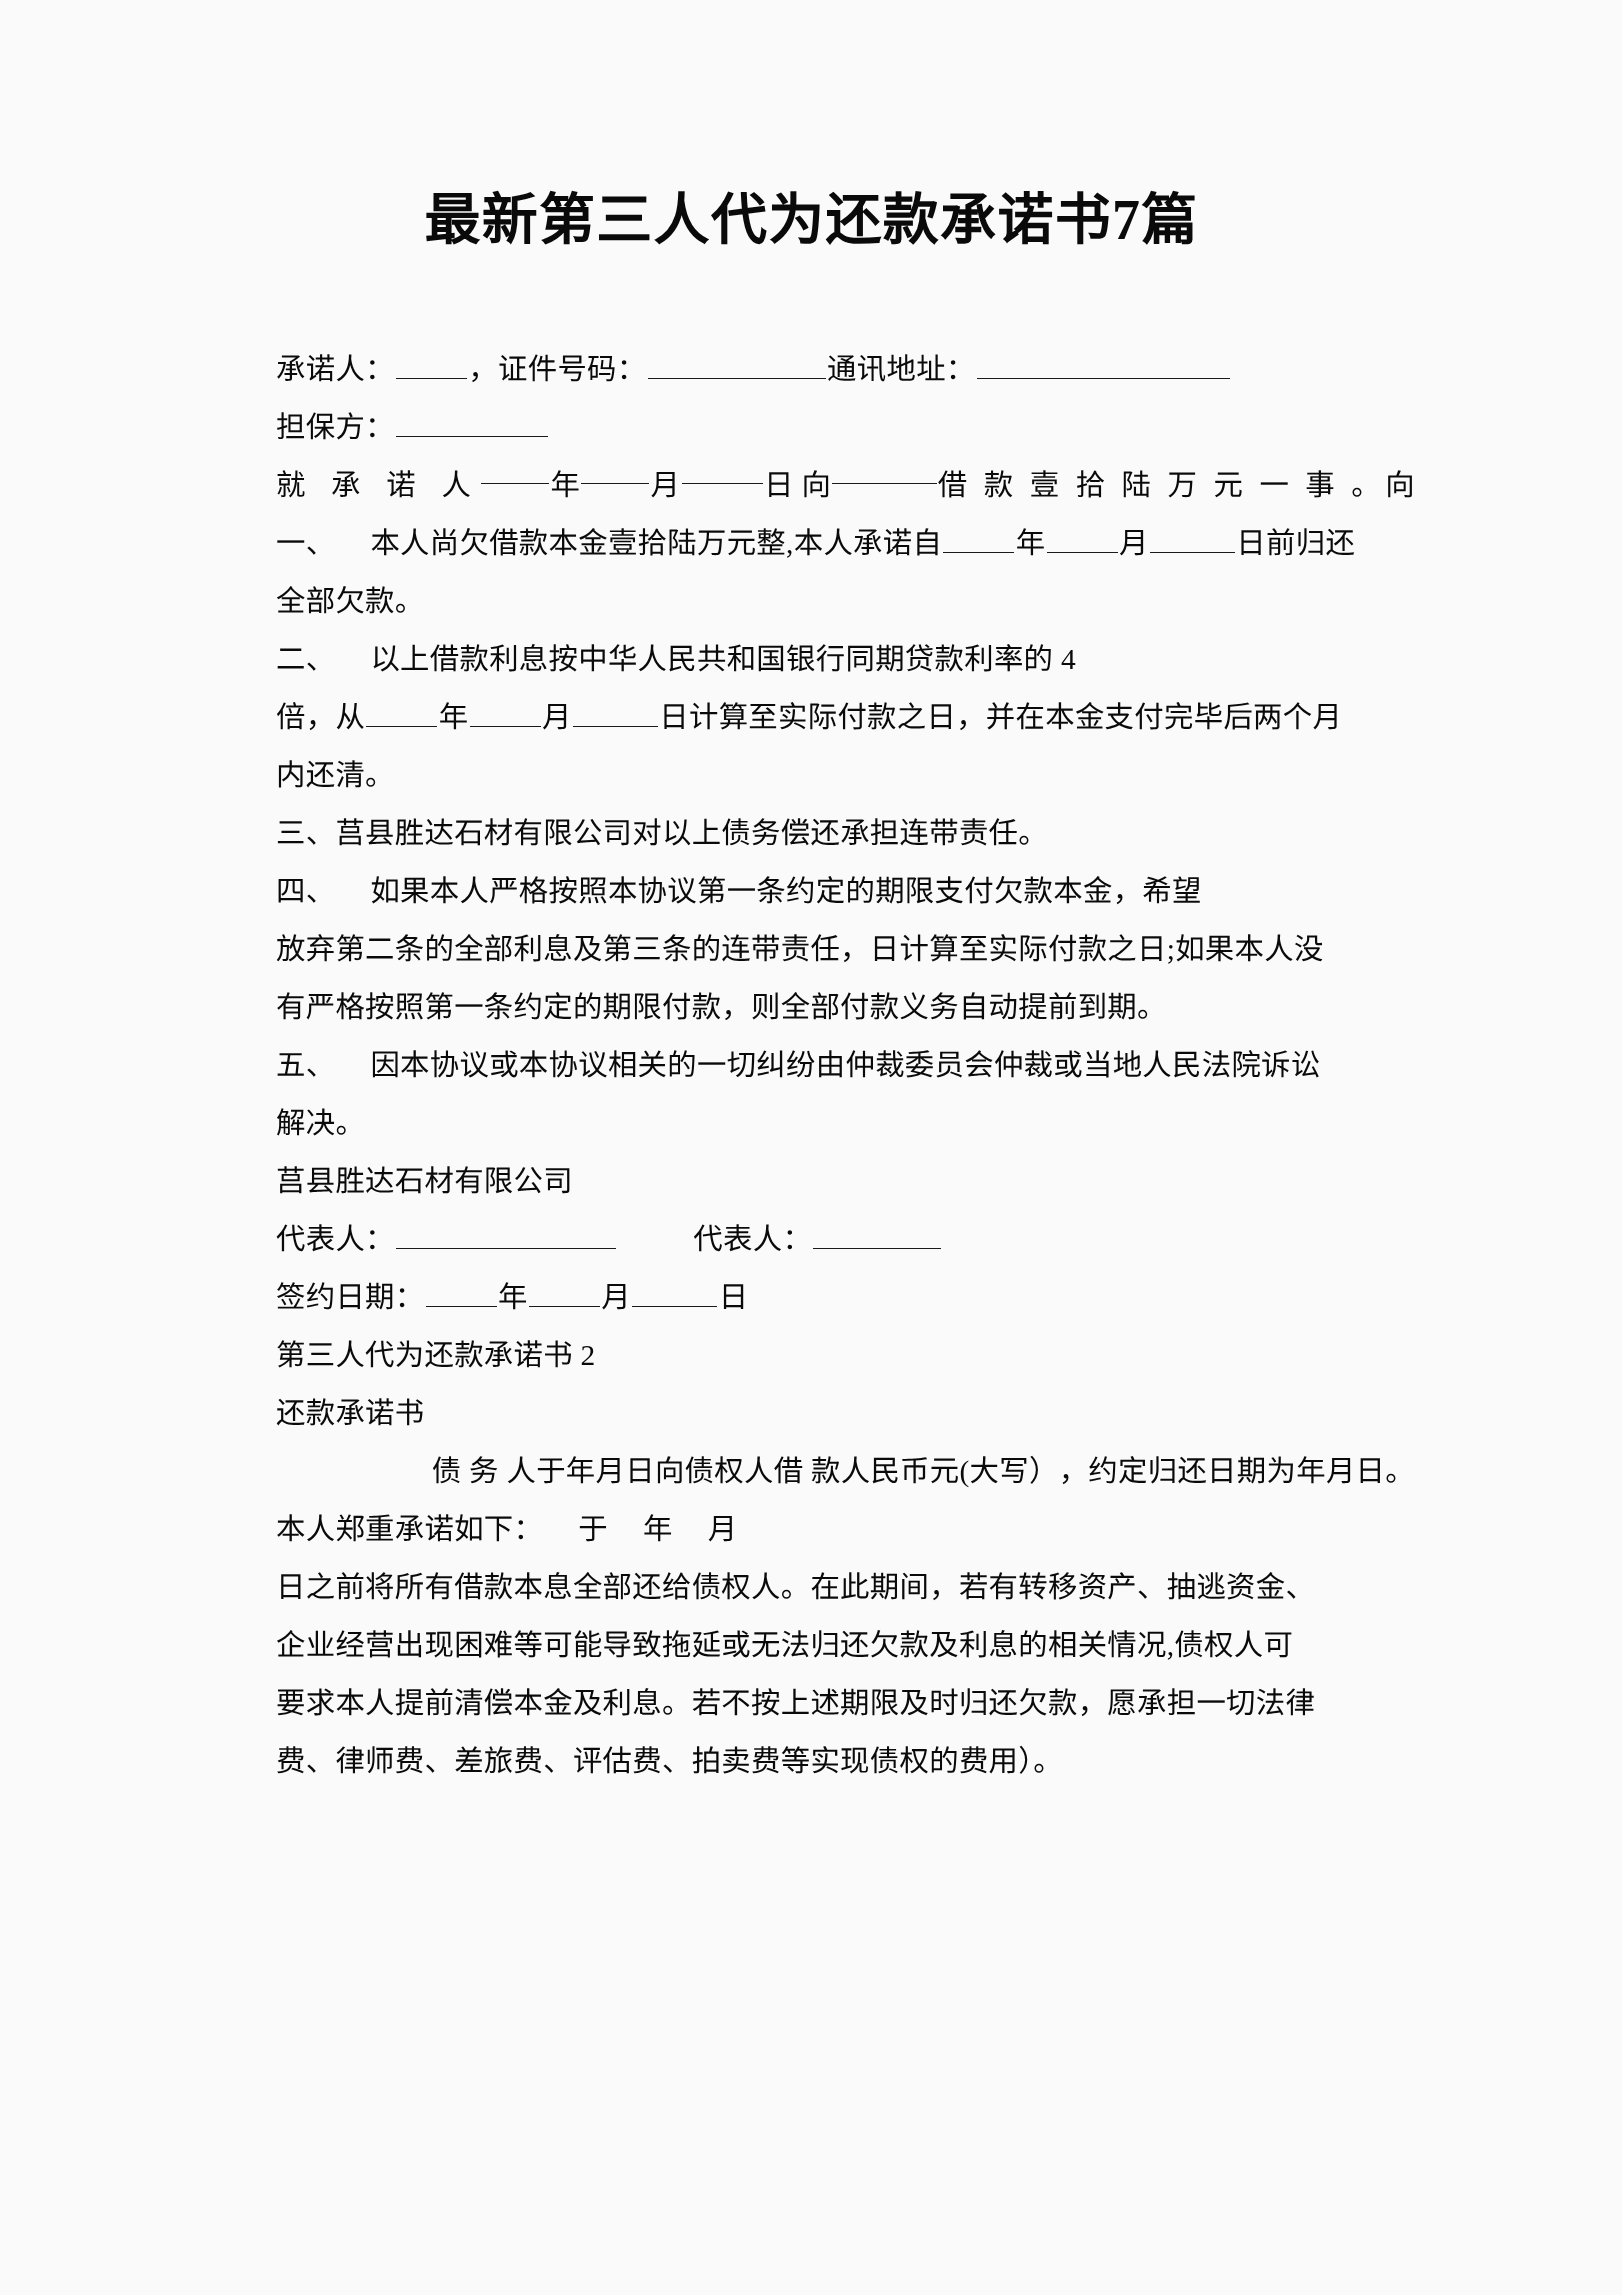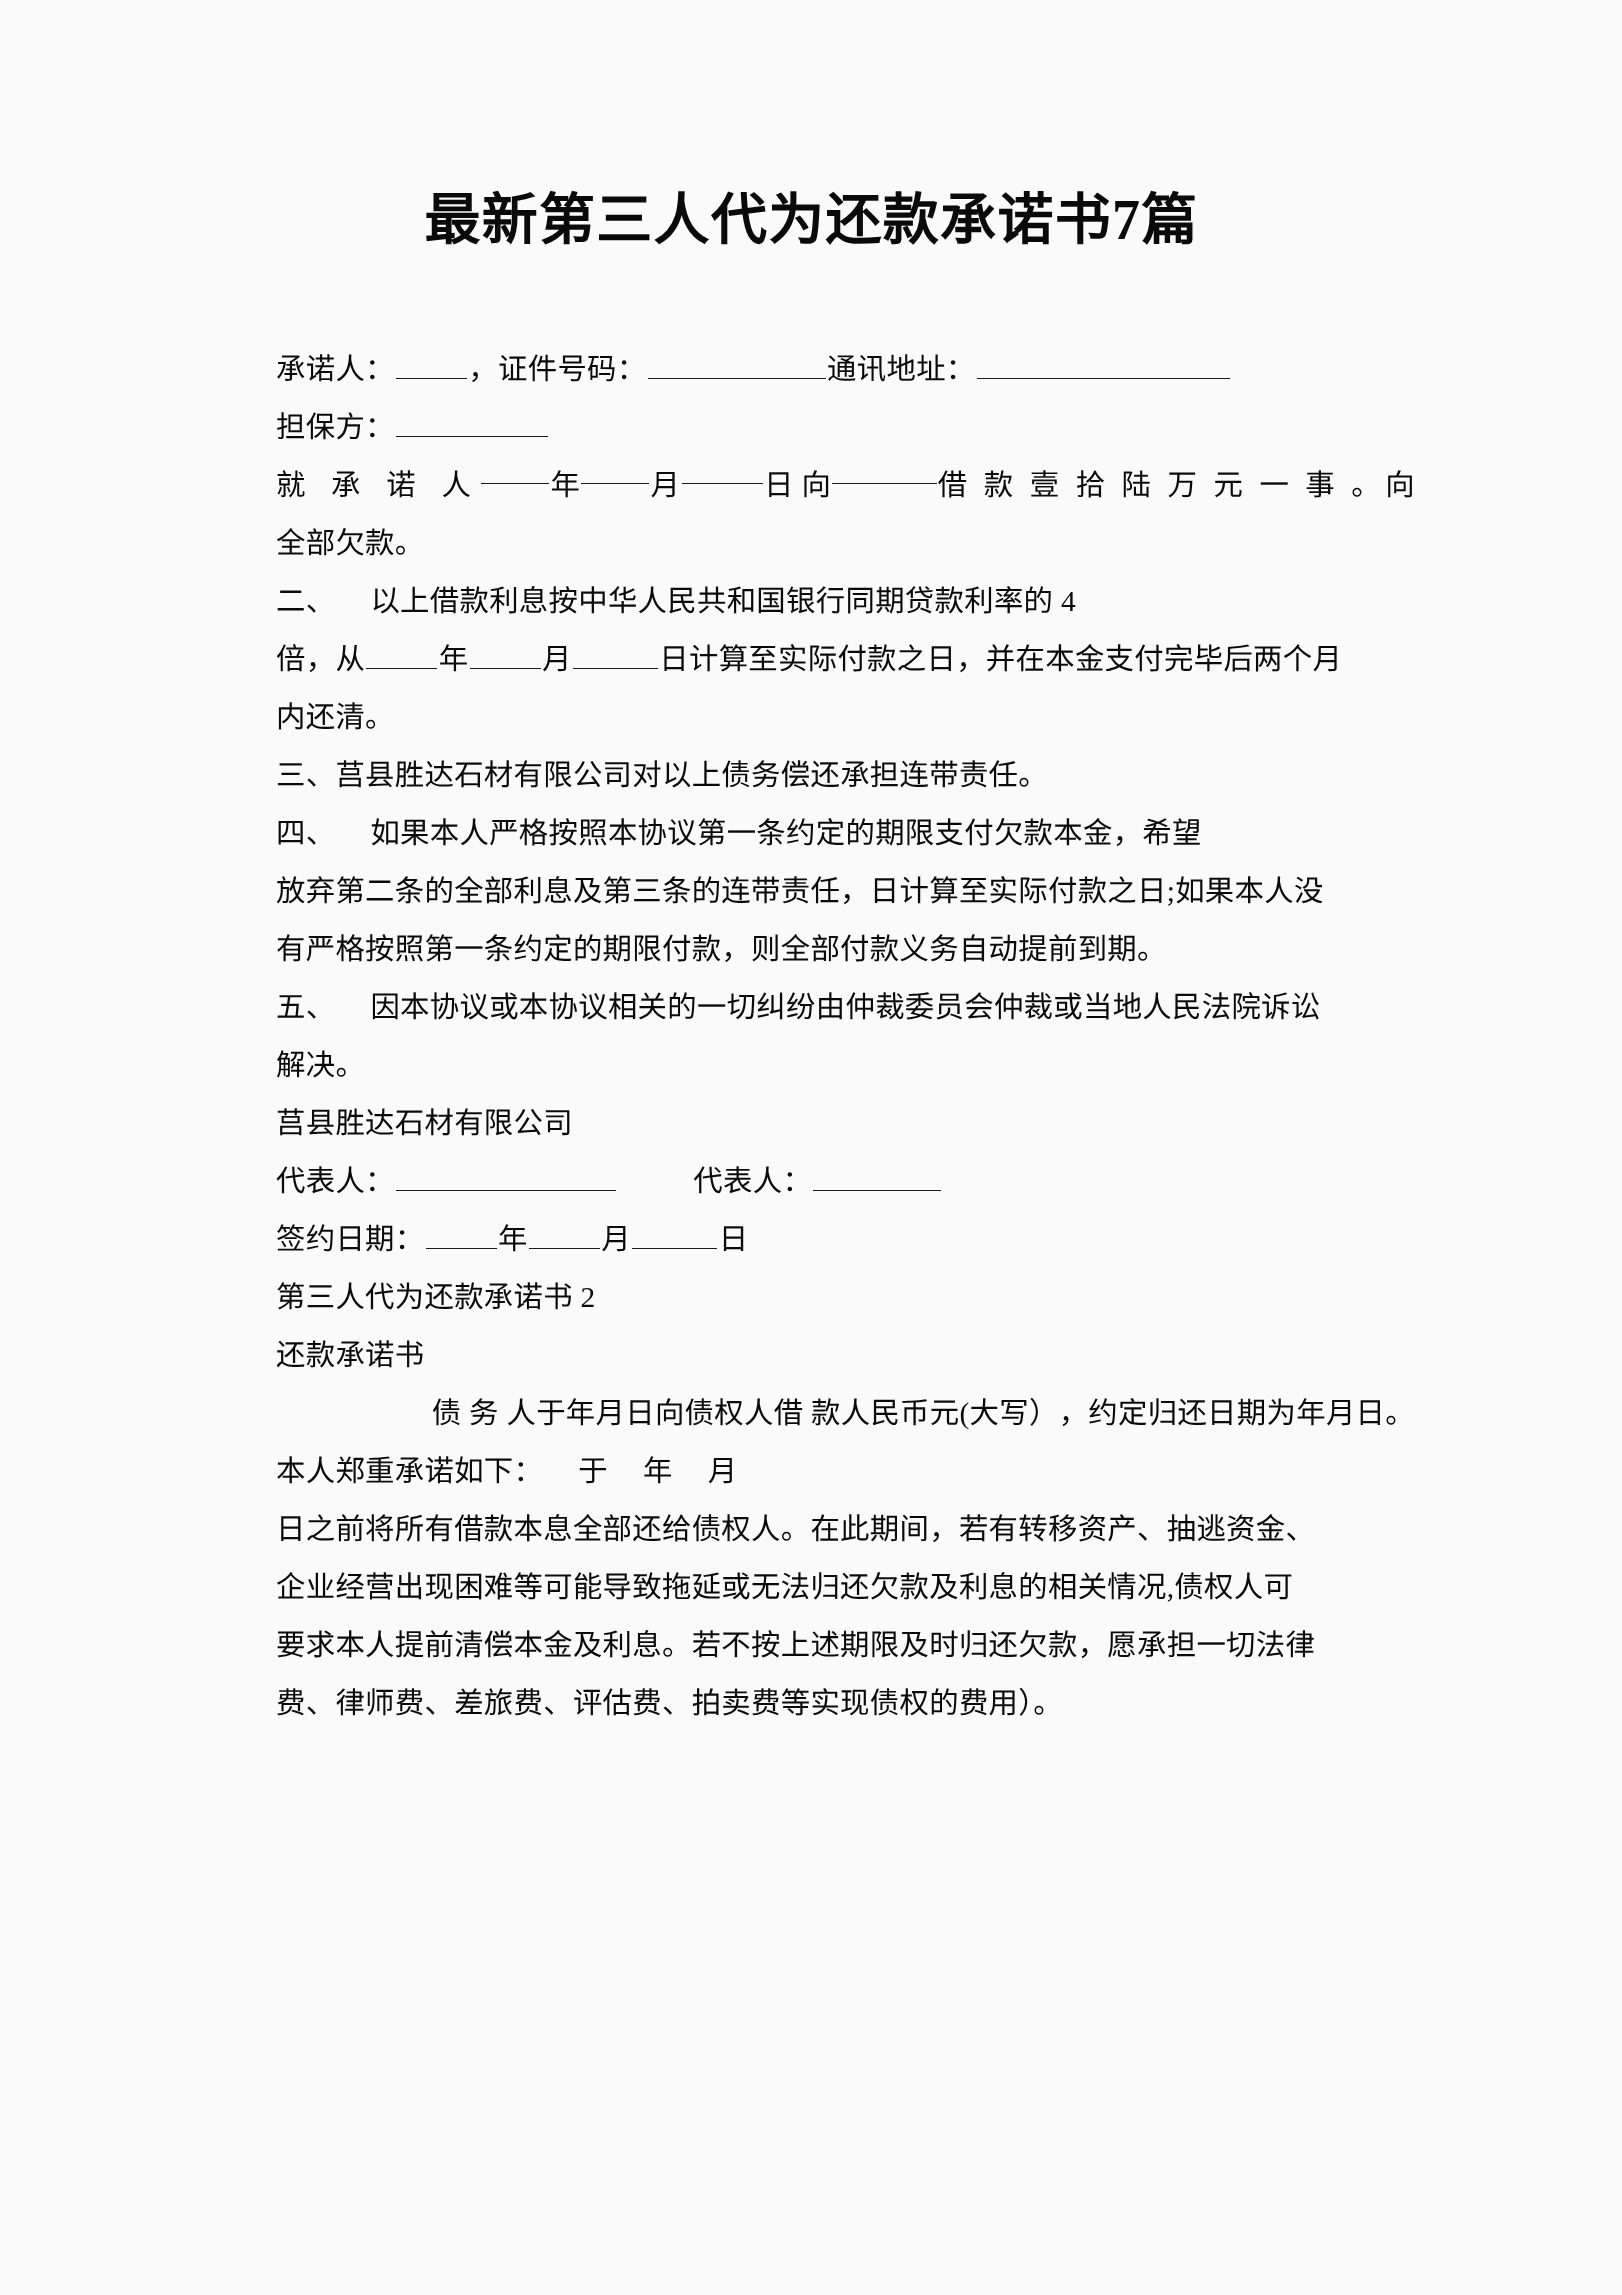--- a/index.html
+++ b/index.html
@@ -107,20 +107,23 @@
         <span class="bl w2"></span>
         <span>月</span>
         <span class="bl w3"></span>
         <span>日 向</span>
         <span class="bl w4"></span>
         <span class="track-sm">借 款 壹 拾 陆 万 元 一 事 。</span>
         <span>向</span>
     </div>
 
 
+    <div class="ln">
+      <span>一、</span><span class="gap-mid"></span><span>本人尚欠借款本金壹拾陆万元整,本人承诺自</span><span class="bl w2"></span><span>年</span><span class="bl w2"></span><span>月</span><span class="bl w3"></span><span>日前归还</span>
+    </div>
     <div class="ln">全部欠款。</div>
 
     <div class="ln">
       <span>二、</span><span class="gap-mid"></span><span>以上借款利息按中华人民共和国银行同期贷款利率的 4</span>
     </div>
     <div class="ln">
       <span>倍，从</span><span class="bl w2"></span><span>年</span><span class="bl w2"></span><span>月</span><span class="bl w3"></span><span>日计算至实际付款之日，并在本金支付完毕后两个月</span>
     </div>
     <div class="ln">内还清。</div>
 

